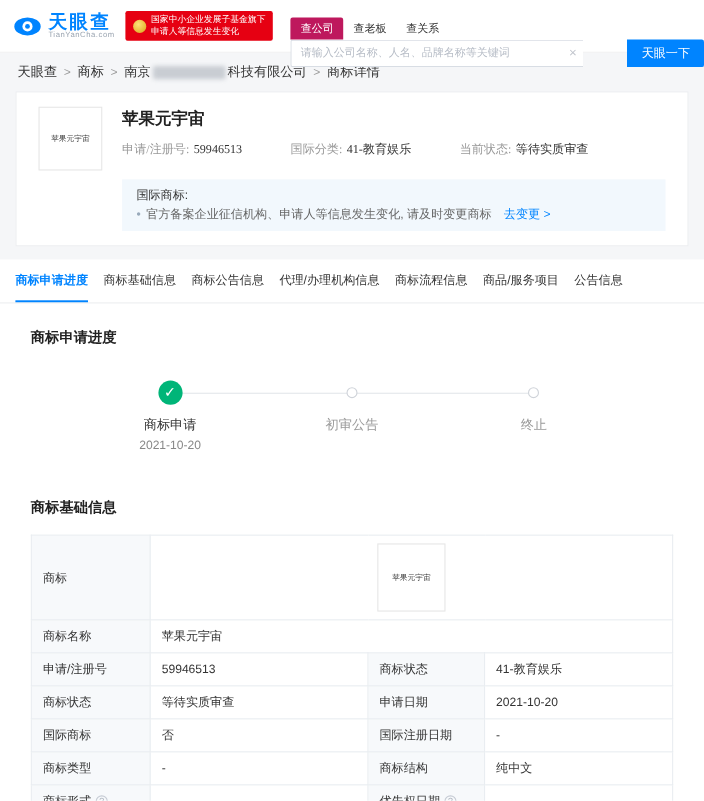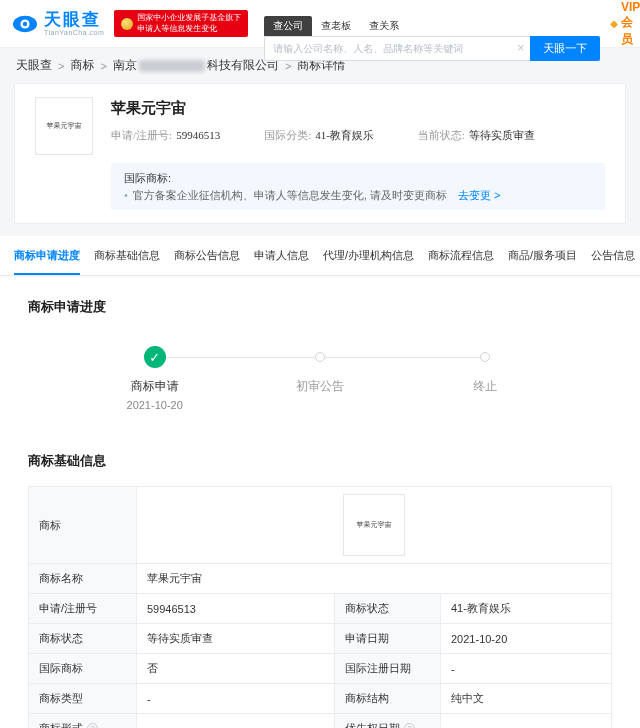--- a/index.html
+++ b/index.html
@@ -23,34 +23,34 @@
     display: flex; align-items: center; gap: 4px;
     background: #e60012; color: #fff; border-radius: 2px;
     padding: 3px 7px; line-height: 1.35; white-space: nowrap;
   }
   .gov-badge .emblem { width: 12px; height: 12px; border-radius: 50%;
     background: radial-gradient(circle at 40% 35%, #ffe27a, #d9a514); flex: none; }
   .gov-badge .lines { font-size: 8px; }
   .search-area { display: flex; flex-direction: column; margin-left: 6px; }
   .search-tabs { display: flex; align-items: flex-end; margin-bottom: 0; }
   .search-tab { font-size: 10px; color: #333; padding: 3px 9px; cursor: pointer; }
-  .search-tab.active { background: #404040; color: #fff; border-radius: 2px 2px 0 0; margin-top: 29px; }
+  .search-tab.active { background: #be185d; color: #fff; border-radius: 2px 2px 0 0; margin-top: 29px; }
   .search-row { display: flex; }
   .search-input-wrap { position: relative; }
   .search-input {
     width: 266px; height: 25px; border: 1px solid #d8dde4; border-right: none;
     border-radius: 2px 0 0 2px; padding: 0 20px 0 8px; font-size: 10px;
     color: #333; outline: none;
   }
   .search-input::placeholder { color: #b6bcc6; }
   .clear-icon { position: absolute; right: 6px; top: 5px; color: #c0c4cc; font-size: 12px; cursor: pointer; }
   .search-btn {
     height: 25px; border: none; background: #0084ff; color: #fff;
     font-size: 11px; padding: 0 13px; border-radius: 0 2px 2px 0;
-    cursor: pointer; white-space: nowrap;
+    cursor: pointer; white-space: nowrap; margin-left: 40px;
   }
   .vip-wrap { margin-left: auto; display: flex; align-items: center; gap: 3px; cursor: pointer; }
   .vip-diamond { color: #f5a623; font-size: 10px; }
   .vip-label { color: #ff7e00; font-size: 12px; font-weight: bold; }
   .vip-caret { color: #999; font-size: 9px; }
   .menu-icon { margin-left: 12px; width: 16px; cursor: pointer; }
   .menu-icon i { display: block; height: 2px; background: #8a9099; margin: 3px 0; border-radius: 1px; }
   
   .sub-zone { background: #f5f6f8; padding-bottom: 12px; }
   .breadcrumb {
@@ -233,21 +233,20 @@
         <span class="notice-link">去变更 &gt;</span>
       </div>
     </div>
   </div>
 </div>
 
 <nav class="tabbar">
   <span class="tab active">商标申请进度</span>
   <span class="tab">商标基础信息</span>
   <span class="tab">商标公告信息</span>
-  <span class="tab">申请人信息</span>
   <span class="tab">代理/办理机构信息</span>
   <span class="tab">商标流程信息</span>
   <span class="tab">商品/服务项目</span>
   <span class="tab">公告信息</span>
 </nav>
 
 <section class="section">
   <div class="section-title">商标申请进度</div>
   <div class="steps">
     <div class="step done">

